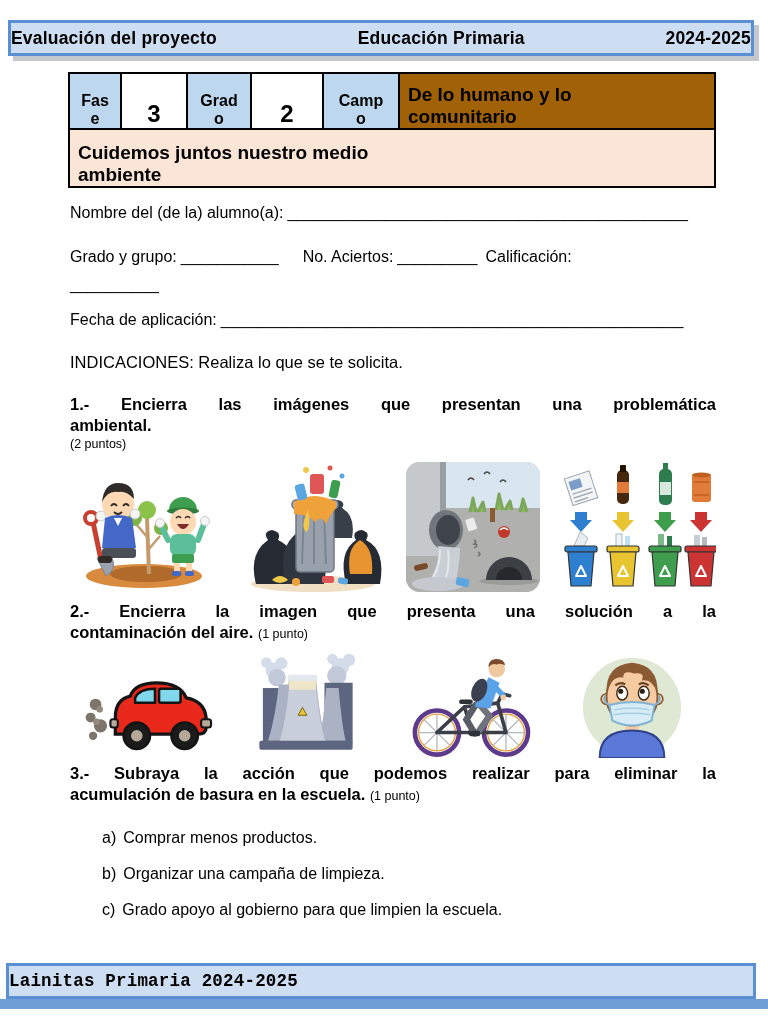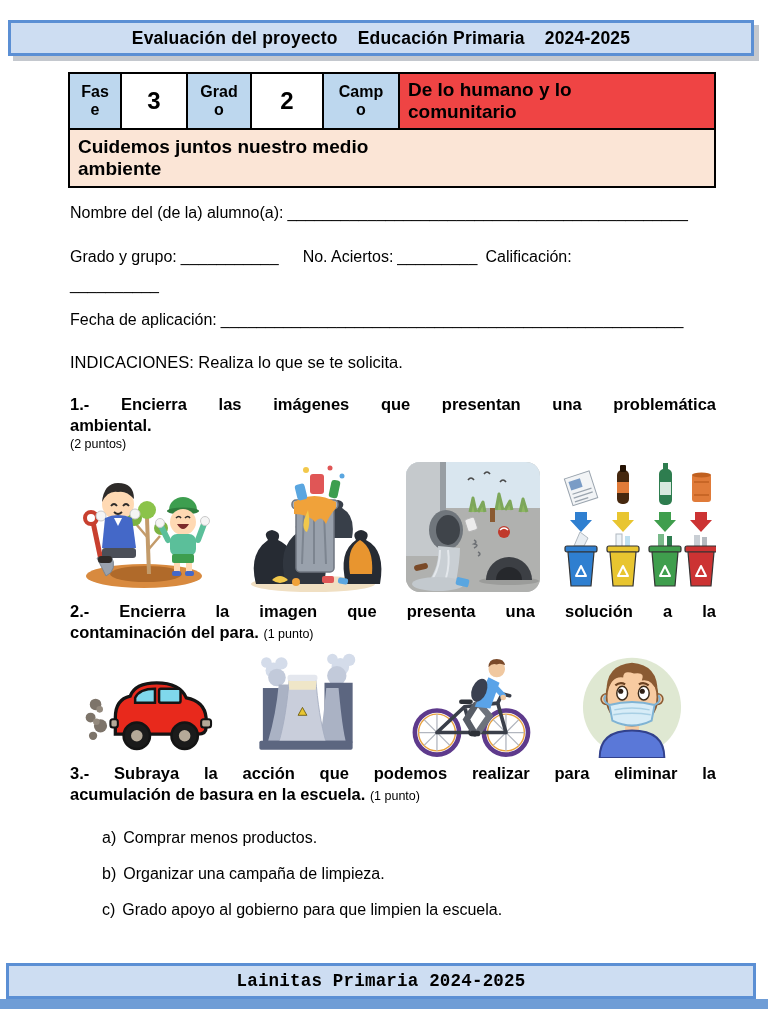--- a/index.html
+++ b/index.html
@@ -1,38 +1,38 @@
 <!DOCTYPE html>
 <html><head>
 <meta charset="utf-8">
 <style>
   html,body{margin:0;padding:0;background:#ffffff;}
   #page{position:relative;width:768px;height:1024px;background:#ffffff;overflow:hidden;
         font-family:"Liberation Sans",sans-serif;color:#000;}
 
   
   .bar{position:absolute;background:#cdddf2;border:3px solid #5b8fd4;
-       display:flex;align-items:center;justify-content:center;gap:20px;
+       display:flex;align-items:center;justify-content:space-between;gap:20px;
        font-weight:bold;font-size:17.5px;letter-spacing:.2px;}
   #header-bar{left:8px;top:20px;width:740px;height:30px;box-shadow:5px 5px 0 rgba(148,155,165,.55);}
   #footer-bar{left:6px;top:963px;width:744px;height:30px;font-family:Liberation Mono, monospace;}
   #footer-strip{position:absolute;left:0;top:999px;width:768px;height:10px;background:#6f9dd6;}
 
   
   #info-table{position:absolute;left:68px;top:72px;width:648px;border:2px solid #000;box-sizing:border-box;}
   .trow{display:flex;}
   .trow + .trow{border-top:2px solid #000;}
-  .tcell{border-left:2px solid #000;box-sizing:border-box;display:flex;align-items:center;justify-content:center;}
+  .tcell{border-left:2px solid #000;box-sizing:border-box;display:flex;align-items:flex-end;justify-content:center;}
   .tcell:first-child{border-left:none;}
   .trow1 .tcell{height:54px;}
   .trow2 .tcell{height:56px;}
   .tlabel{background:#bdd7ee;font-weight:bold;font-size:16px;line-height:1.12;text-align:center;}
   .tlabel .wrapbox{word-break:break-all;}
   .tval{background:#fff;font-weight:bold;font-size:24px;}
-  .campo-val{background:#ef4444;font-weight:bold;font-size:19px;line-height:1.15;justify-content:flex-start;padding-left:8px;}
+  .campo-val{background:#a16207;font-weight:bold;font-size:19px;line-height:1.15;justify-content:flex-start;padding-left:8px;}
   .campo-val span{display:block;width:200px;}
   .peach-val{background:#fbe5d6;font-weight:bold;font-size:19px;line-height:1.15;justify-content:flex-start;padding-left:8px;}
   .peach-val span{display:block;width:340px;}
 
   
   .fline{position:absolute;left:70px;width:648px;font-size:16px;white-space:nowrap;}
   .fill{margin-left:4px;letter-spacing:0;}
   .sp24{margin-left:24px;}
   .sp8{margin-left:8px;}
 
@@ -244,21 +244,21 @@
         <path d="M100,114 L105,104 L110,114 Z" fill="none" stroke="#ffffff" stroke-width="2" stroke-linejoin="round"></path>
         <rect x="125" y="84" width="32" height="6" rx="2" fill="#cc3333" stroke="#333" stroke-width="1.2"></rect>
         <path d="M128,90 L154,90 L151,124 L131,124 Z" fill="#cc3333" stroke="#333" stroke-width="1.2"></path>
         <path d="M136,114 L141,104 L146,114 Z" fill="none" stroke="#ffffff" stroke-width="2" stroke-linejoin="round"></path>
       </svg>
     </div>
   </div>
 
   <div class="qblock" style="top:601px">
     <div class="jline">2.- Encierra la imagen que presenta una solución a la</div>
-    <div class="q2nd"><span>contaminación del para.</span> <span class="pts">(1 punto)</span></div>
+    <div class="q2nd"><span>contaminación del aire.</span> <span class="pts">(1 punto)</span></div>
   </div>
 
   <div class="imgrow" style="top:646px;height:120px">
 
     <div class="tile" style="left:84px;top:18px;width:132px;height:94px">
       <svg viewBox="0 0 160 100">
         <g fill="#7d746a">
             <circle cx="14" cy="42" r="7"></circle>
             <circle cx="8" cy="58" r="6"></circle>
             <circle cx="20" cy="68" r="8"></circle>

